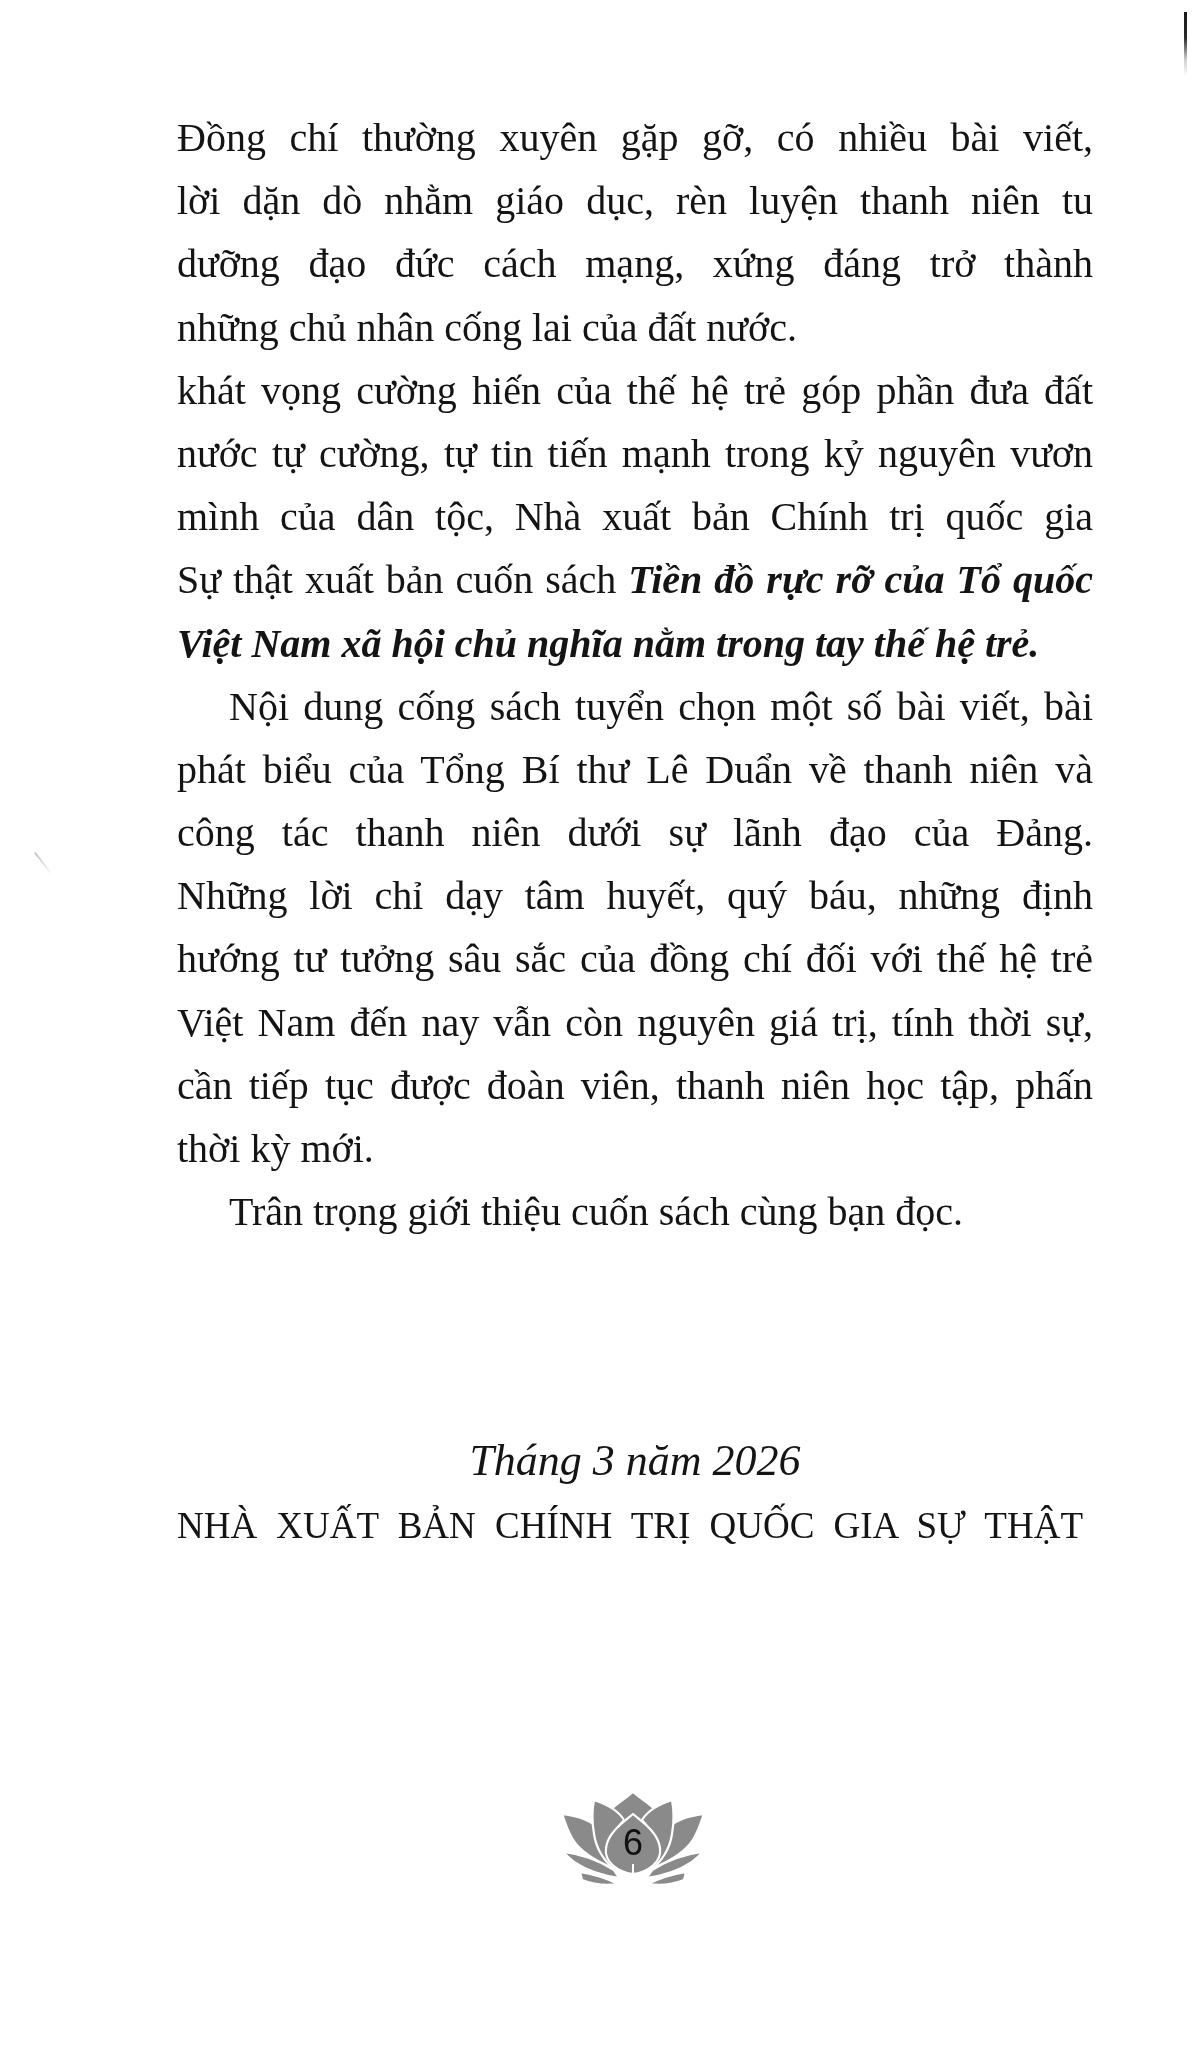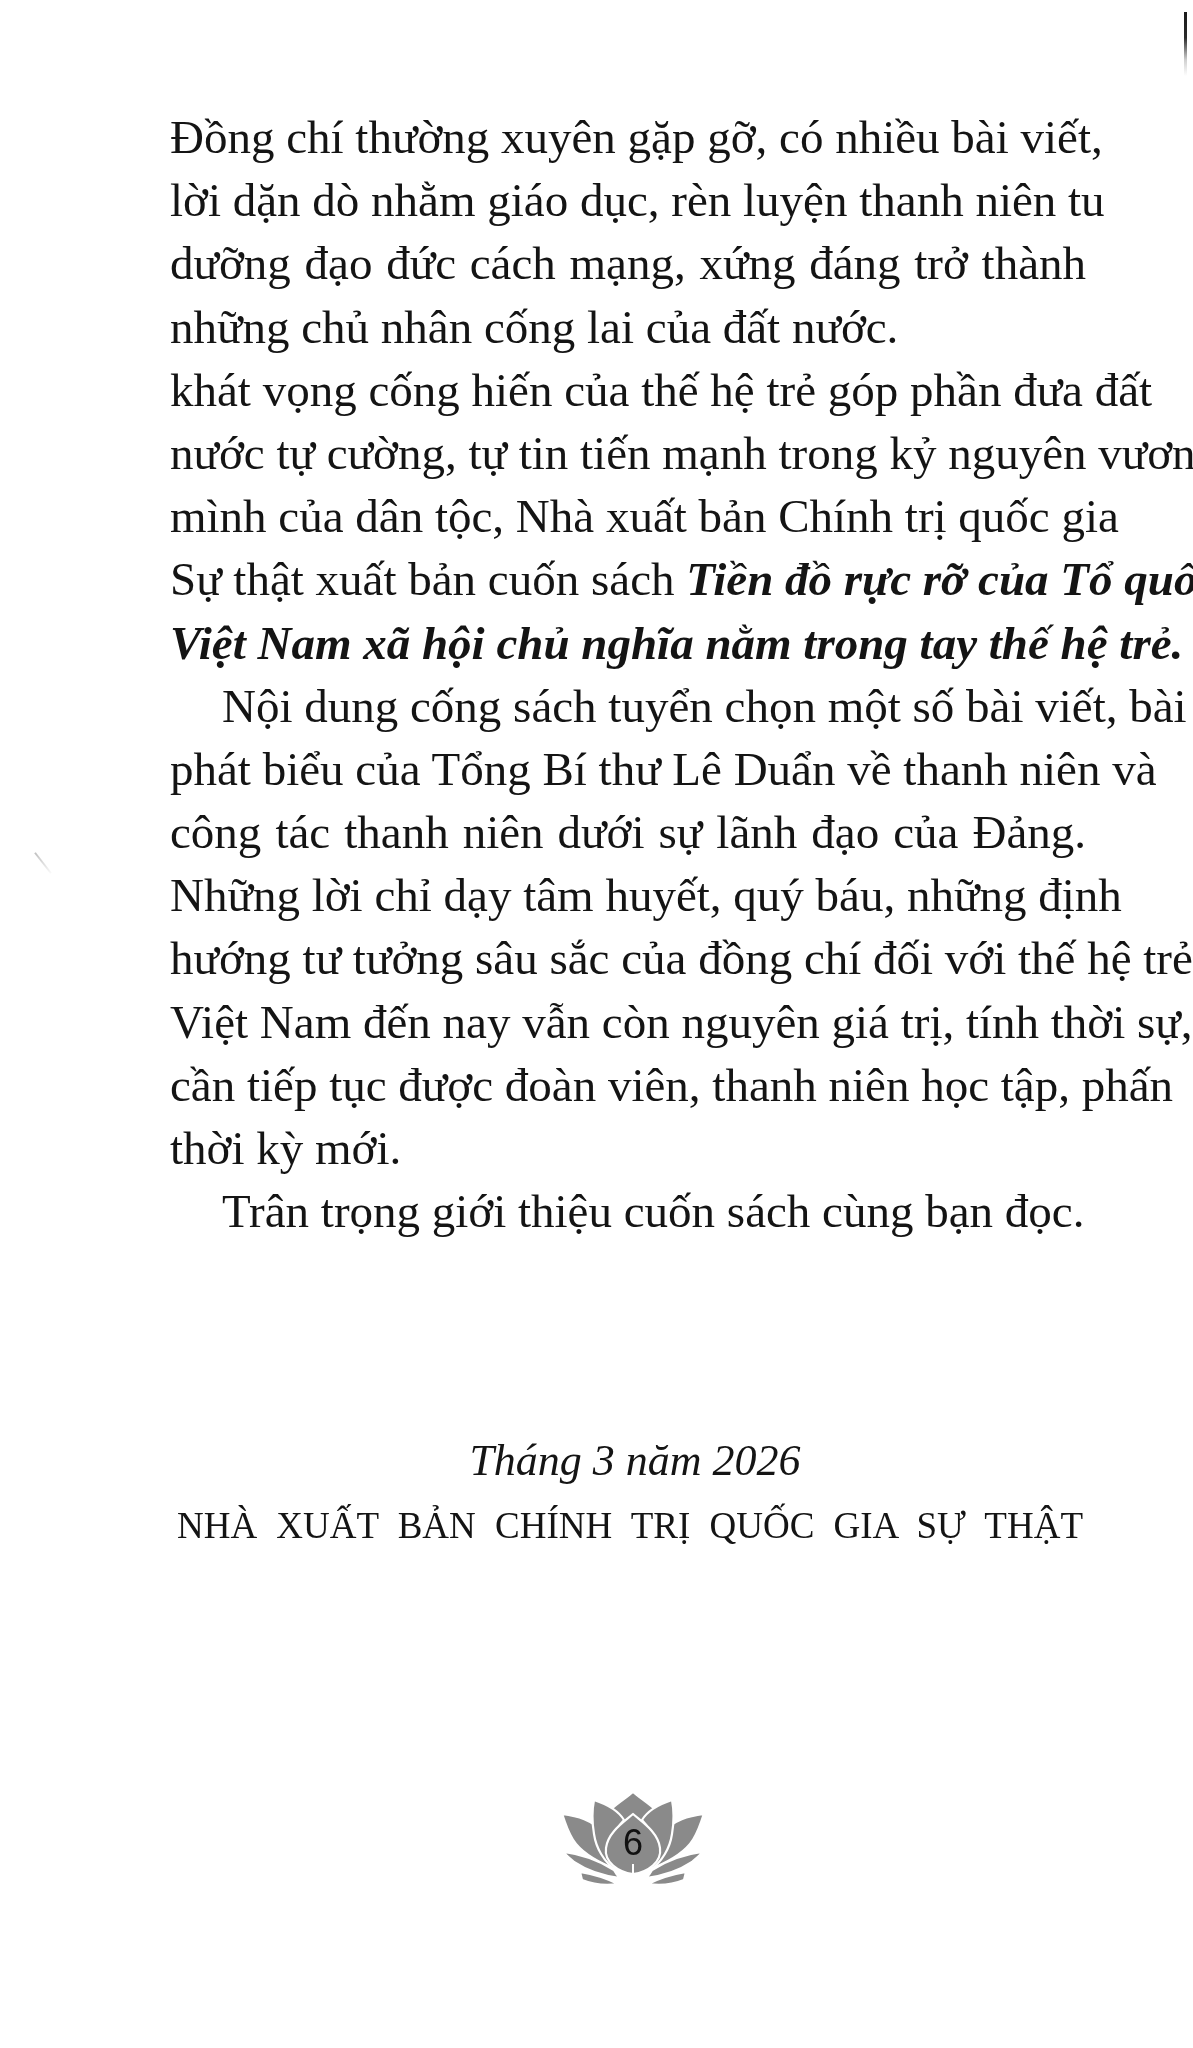--- a/index.html
+++ b/index.html
@@ -27,24 +27,24 @@
     position: absolute;
     left: 42px;
     top: 850px;
     width: 2px;
     height: 26px;
     background: linear-gradient(to bottom, rgba(140,140,140,0.55), rgba(200,200,200,0.1));
     transform: rotate(-38deg);
   }
   .body-text {
     position: absolute;
-    left: 170px;
+    left: 177px;
     top: 106px;
     width: 916px;
-    font-size: 47px;
+    font-size: 40px;
     line-height: 63.2px;
   }
   .line {
     white-space: nowrap;
     height: 63.2px;
     text-align: justify;
     text-align-last: justify;
     overflow: visible;
   }
   .line.last {
@@ -108,21 +108,21 @@
 
 <div class="edge-mark"></div>
 <div class="speck"></div>
 
 <div class="body-text">
   <div class="line">Đồng chí thường xuyên gặp gỡ, có nhiều bài viết,</div>
   <div class="line">lời dặn dò nhằm giáo dục, rèn luyện thanh niên tu</div>
   <div class="line">dưỡng đạo đức cách mạng, xứng đáng trở thành</div>
   <div class="line last">những chủ nhân cống lai của đất nước.</div>
 
-  <div class="line">khát vọng cống hiến của thế hệ trẻ góp phần đưa đất</div>
+  <div class="line">khát vọng cường hiến của thế hệ trẻ góp phần đưa đất</div>
   <div class="line">nước tự cường, tự tin tiến mạnh trong kỷ nguyên vươn</div>
   <div class="line">mình của dân tộc, Nhà xuất bản Chính trị quốc gia</div>
   <div class="line"><span>Sự thật xuất bản cuốn sách</span> <span class="it">Tiền đồ rực rỡ của Tổ quốc</span></div>
   <div class="line last"><span class="it">Việt Nam xã hội chủ nghĩa nằm trong tay thế hệ trẻ.</span></div>
 
   <div class="line indent">Nội dung cống sách tuyển chọn một số bài viết, bài</div>
   <div class="line">phát biểu của Tổng Bí thư Lê Duẩn về thanh niên và</div>
   <div class="line">công tác thanh niên dưới sự lãnh đạo của Đảng.</div>
   <div class="line">Những lời chỉ dạy tâm huyết, quý báu, những định</div>
   <div class="line">hướng tư tưởng sâu sắc của đồng chí đối với thế hệ trẻ</div>

